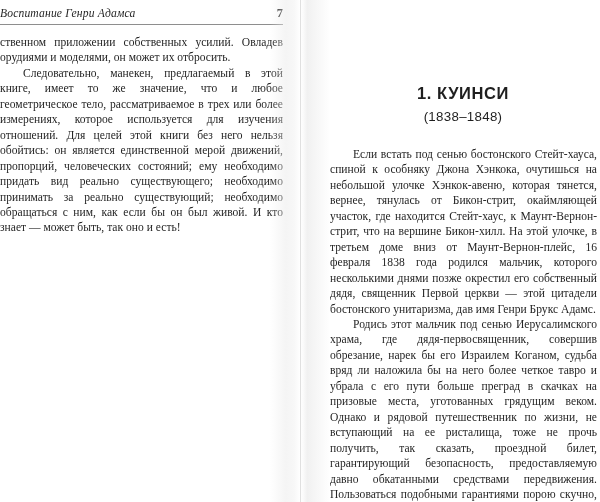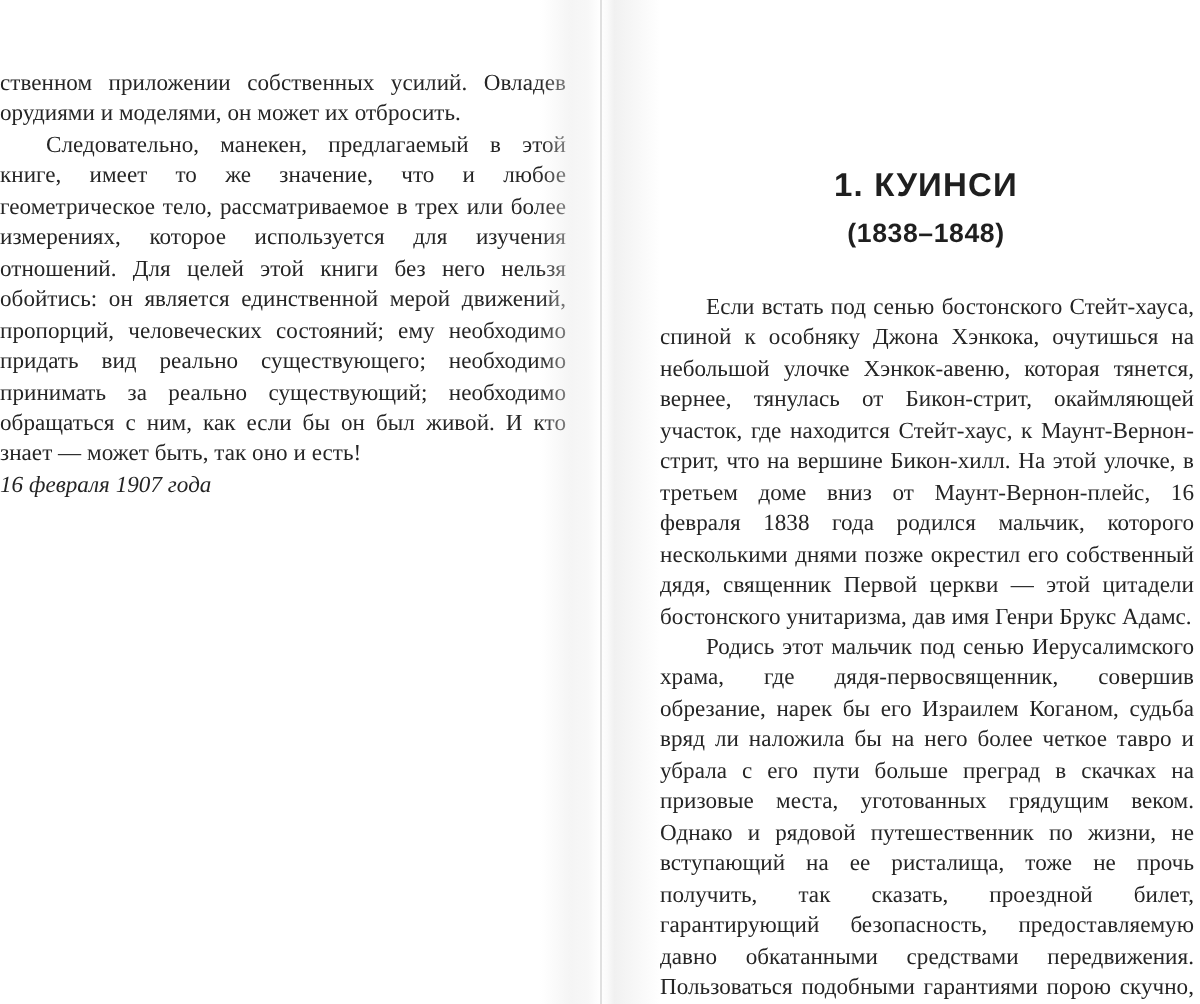--- a/index.html
+++ b/index.html
@@ -134,21 +134,21 @@
     font-family: "Liberation Sans", "DejaVu Sans", sans-serif;
     font-size: 16.5px;
     font-weight: bold;
     letter-spacing: 0.6px;
     color: #1f1f1f;
     margin: 0;
   }
   .chapter-dates {
     font-family: "Liberation Sans", "DejaVu Sans", sans-serif;
     font-size: 13.3px;
-    font-weight: bold;
+    font-weight: normal;
     letter-spacing: 0.3px;
     color: #1f1f1f;
     margin: 6px 0 0 0;
   }
   .right-body {
     position: absolute;
     top: 101px;
     left: 30px;
     width: 267px;
   }
@@ -167,25 +167,28 @@
     margin-top: 0;
   }
 </style>
 </head>
 <body>
 
 <div class="spread">
 
   <div class="page page-left">
 
+    <div class="running-head">
+      <span class="running-head-title">Воспитание Генри Адамса</span>
+      <span class="running-head-folio">7</span>
+    </div>
 
     <div class="left-body">
       <p class="cont">ственном приложении собственных усилий. Овладев орудиями и моделями, он может их отбросить.</p>
       <p class="indent">Следовательно, манекен, предлагаемый в этой книге, имеет то же значение, что и любое геометрическое тело, рассматриваемое в трех или более измерениях, которое используется для изучения отношений. Для целей этой книги без него нельзя обойтись: он является единственной мерой движений, пропорций, человеческих состояний; ему необходимо придать вид реально существующего; необходимо принимать за реально существующий; необходимо обращаться с ним, как если бы он был живой. И кто знает — может быть, так оно и есть!</p>
-      <p class="date-line">16 февраля  1907 года</p>
     </div>
 
   </div>
 
   <div class="gutter"></div>
   <div class="gutter-line"></div>
 
   <div class="page page-right">
 
     <div class="chapter-head">

